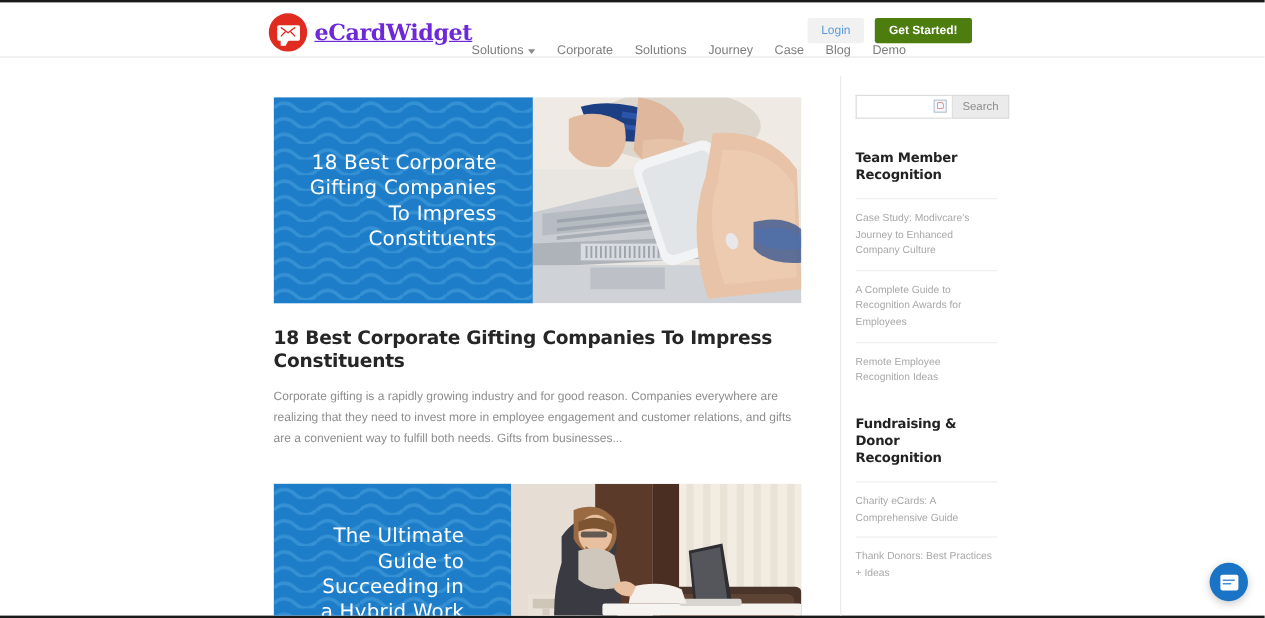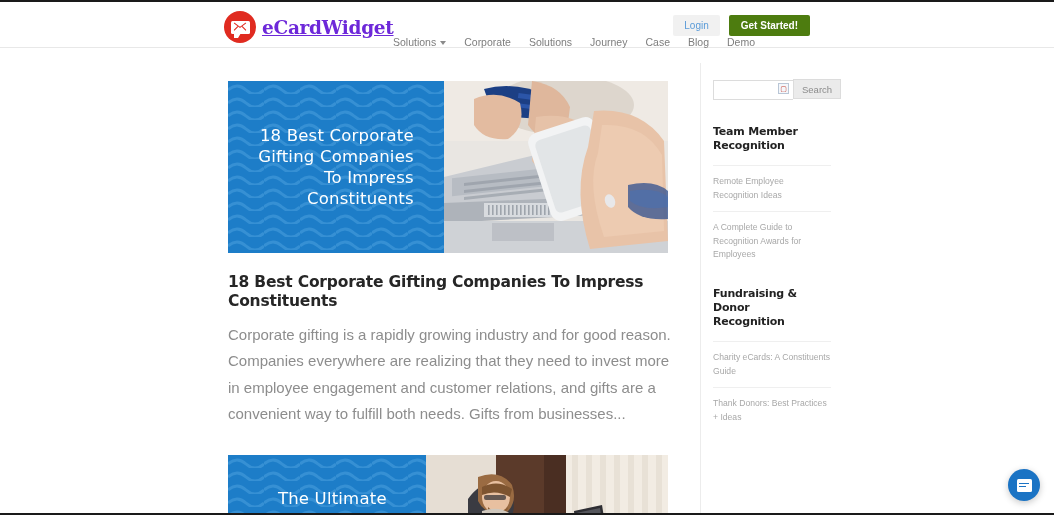--- a/index.html
+++ b/index.html
@@ -208,21 +208,21 @@
     font-family: "DejaVu Sans", sans-serif;
     font-size: 15.5px;
     font-weight: 700;
     color: #262626;
     margin: 20px 0 0 0;
     letter-spacing: -0.2px;
     line-height: 1.2;
     cursor: pointer;
   }
   .post-excerpt {
-    font-size: 15px;
+    font-size: 10px;
     line-height: 1.75;
     color: #8d8d8d;
     margin: 12px 0 0 0;
     width: 443px;
   }
 
   
   #sidebar {
     position: absolute;
     left: 713px; top: 30px;
@@ -551,28 +551,29 @@
         <span id="search-input-wrap">
           <input id="search-input" type="text" placeholder="" style="">
           <span id="broken-image-icon">▢</span>
         </span>
         <button id="search-button">Search</button>
       </div>
 
       <div class="sidebar-section">
         <h3 class="sidebar-section-title">Team Member
 Recognition</h3>
+        <div class="sidebar-link first">Case Study: Modivcare's Journey to Enhanced Company Culture</div>
+        <div class="sidebar-link">A Complete Guide to Recognition Awards for Employees</div>
         <div class="sidebar-link">Remote Employee Recognition Ideas</div>
-        <div class="sidebar-link">A Complete Guide to Recognition Awards for Employees</div>
       </div>
 
       <div class="sidebar-section second">
         <h3 class="sidebar-section-title">Fundraising &amp; Donor
 Recognition</h3>
-        <div class="sidebar-link first">Charity eCards: A Constituents Guide</div>
+        <div class="sidebar-link first">Charity eCards: A Comprehensive Guide</div>
         <div class="sidebar-link">Thank Donors: Best Practices + Ideas</div>
 
       </div>
     </aside>
   </div>
 
   <div id="chat-widget">
     <div class="chat-glyph"></div>
   </div>
 

